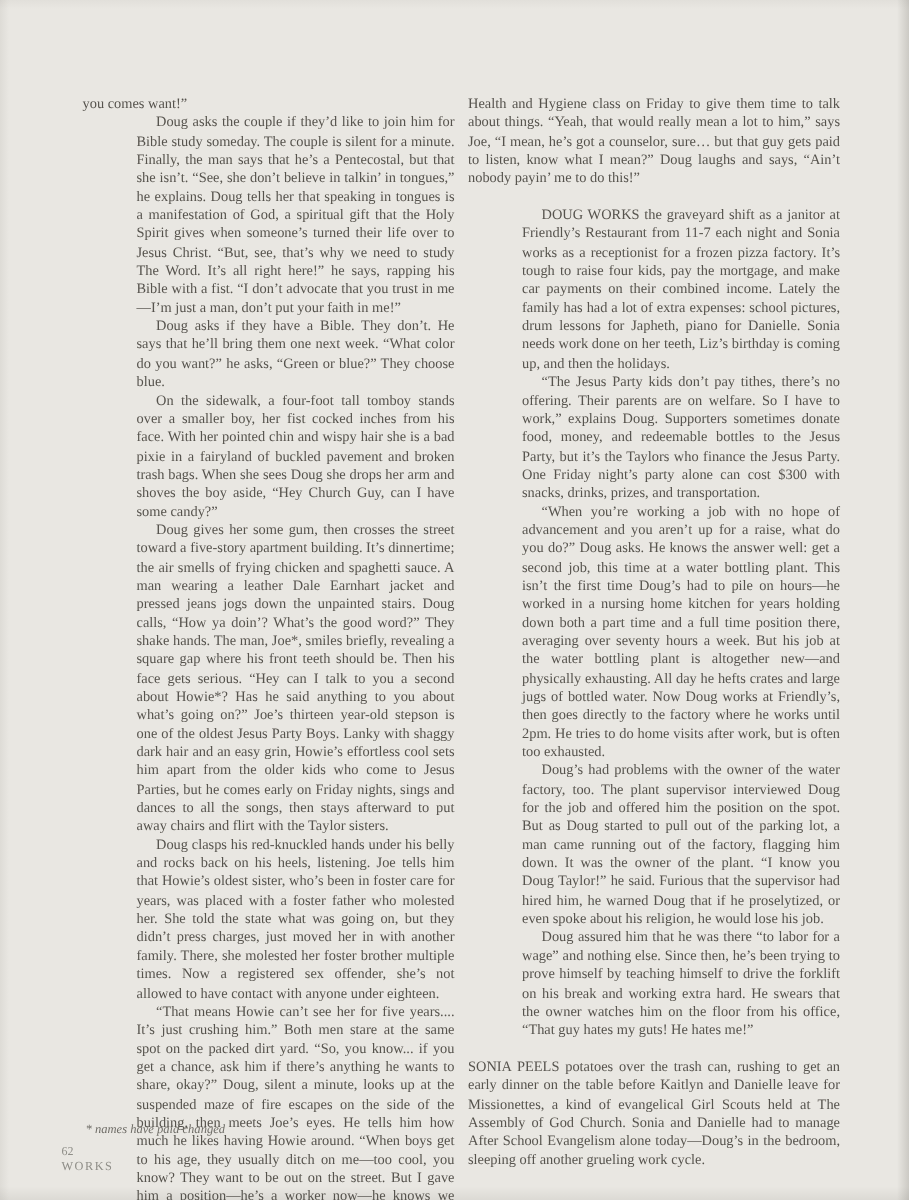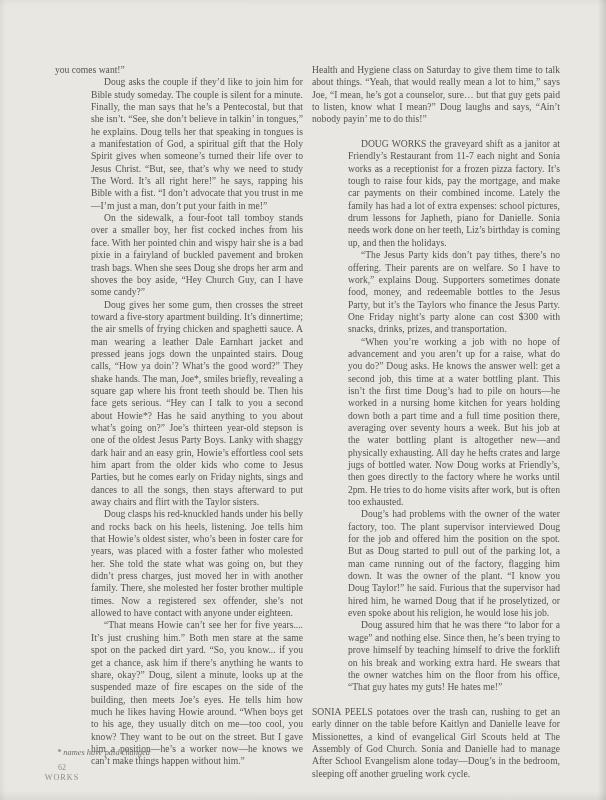--- a/index.html
+++ b/index.html
@@ -58,21 +58,20 @@
     top: 748px;
     font-size: 8.4px;
     font-style: italic;
     color: #6f6d67;
   }
   .footer {
     position: absolute;
     left: 41px;
     top: 763px;
     width: 42px;
-    text-align: center;
     color: #8f8e88;
     line-height: 10px;
   }
   .footer .page-number {
     font-size: 8px;
   }
   .footer .book-title {
     font-size: 8.2px;
     letter-spacing: 1px;
   }
@@ -80,28 +79,29 @@
 </head>
 <body>
 
 <div class="page">
 
   <div class="columns">
 
     <div class="column">
       <p class="para">you comes want!”</p>
       <p class="para indent">Doug asks the couple if they’d like to join him for Bible study someday. The couple is silent for a minute. Finally, the man says that he’s a Pentecostal, but that she isn’t. “See, she don’t believe in talkin’ in tongues,” he explains. Doug tells her that speaking in tongues is a manifestation of God, a spiritual gift that the Holy Spirit gives when someone’s turned their life over to Jesus Christ. “But, see, that’s why we need to study The Word. It’s all right here!” he says, rapping his Bible with a fist. “I don’t advocate that you trust in me—I’m just a man, don’t put your faith in me!”</p>
+      <p class="para indent">Doug asks if they have a Bible. They don’t. He says that he’ll bring them one next week. “What color do you want?” he asks, “Green or blue?” They choose blue.</p>
       <p class="para indent">On the sidewalk, a four-foot tall tomboy stands over a smaller boy, her fist cocked inches from his face. With her pointed chin and wispy hair she is a bad pixie in a fairyland of buckled pavement and broken trash bags. When she sees Doug she drops her arm and shoves the boy aside, “Hey Church Guy, can I have some candy?”</p>
       <p class="para indent">Doug gives her some gum, then crosses the street toward a five-story apartment building. It’s dinnertime; the air smells of frying chicken and spaghetti sauce. A man wearing a leather Dale Earnhart jacket and pressed jeans jogs down the unpainted stairs. Doug calls, “How ya doin’? What’s the good word?” They shake hands. The man, Joe*, smiles briefly, revealing a square gap where his front teeth should be. Then his face gets serious. “Hey can I talk to you a second about Howie*? Has he said anything to you about what’s going on?” Joe’s thirteen year-old stepson is one of the oldest Jesus Party Boys. Lanky with shaggy dark hair and an easy grin, Howie’s effortless cool sets him apart from the older kids who come to Jesus Parties, but he comes early on Friday nights, sings and dances to all the songs, then stays afterward to put away chairs and flirt with the Taylor sisters.</p>
       <p class="para indent">Doug clasps his red-knuckled hands under his belly and rocks back on his heels, listening. Joe tells him that Howie’s oldest sister, who’s been in foster care for years, was placed with a foster father who molested her. She told the state what was going on, but they didn’t press charges, just moved her in with another family. There, she molested her foster brother multiple times. Now a registered sex offender, she’s not allowed to have contact with anyone under eighteen.</p>
       <p class="para indent">“That means Howie can’t see her for five years.... It’s just crushing him.” Both men stare at the same spot on the packed dirt yard. “So, you know... if you get a chance, ask him if there’s anything he wants to share, okay?” Doug, silent a minute, looks up at the suspended maze of fire escapes on the side of the building, then meets Joe’s eyes. He tells him how much he likes having Howie around. “When boys get to his age, they usually ditch on me—too cool, you know? They want to be out on the street. But I gave him a position—he’s a worker now—he knows we can’t make things happen without him.”</p>
     </div>
 
     <div class="column">
-      <p class="para">Health and Hygiene class on Saturday to give them time to talk about things. “Yeah, that would really mean a lot to him,” says Joe, “I mean, he’s got a counselor, sure… but that guy gets paid to listen, know what I mean?” Doug laughs and says, “Ain’t nobody payin’ me to do this!”</p>
+      <p class="para">Health and Hygiene class on Friday to give them time to talk about things. “Yeah, that would really mean a lot to him,” says Joe, “I mean, he’s got a counselor, sure… but that guy gets paid to listen, know what I mean?” Doug laughs and says, “Ain’t nobody payin’ me to do this!”</p>
       <p class="para indent section-gap">DOUG WORKS the graveyard shift as a janitor at Friendly’s Restaurant from 11-7 each night and Sonia works as a receptionist for a frozen pizza factory. It’s tough to raise four kids, pay the mortgage, and make car payments on their combined income. Lately the family has had a lot of extra expenses: school pictures, drum lessons for Japheth, piano for Danielle. Sonia needs work done on her teeth, Liz’s birthday is coming up, and then the holidays.</p>
       <p class="para indent">“The Jesus Party kids don’t pay tithes, there’s no offering. Their parents are on welfare. So I have to work,” explains Doug. Supporters sometimes donate food, money, and redeemable bottles to the Jesus Party, but it’s the Taylors who finance the Jesus Party. One Friday night’s party alone can cost $300 with snacks, drinks, prizes, and transportation.</p>
       <p class="para indent">“When you’re working a job with no hope of advancement and you aren’t up for a raise, what do you do?” Doug asks. He knows the answer well: get a second job, this time at a water bottling plant. This isn’t the first time Doug’s had to pile on hours—he worked in a nursing home kitchen for years holding down both a part time and a full time position there, averaging over seventy hours a week. But his job at the water bottling plant is altogether new—and physically exhausting. All day he hefts crates and large jugs of bottled water. Now Doug works at Friendly’s, then goes directly to the factory where he works until 2pm. He tries to do home visits after work, but is often too exhausted.</p>
       <p class="para indent">Doug’s had problems with the owner of the water factory, too. The plant supervisor interviewed Doug for the job and offered him the position on the spot. But as Doug started to pull out of the parking lot, a man came running out of the factory, flagging him down. It was the owner of the plant. “I know you Doug Taylor!” he said. Furious that the supervisor had hired him, he warned Doug that if he proselytized, or even spoke about his religion, he would lose his job.</p>
       <p class="para indent">Doug assured him that he was there “to labor for a wage” and nothing else. Since then, he’s been trying to prove himself by teaching himself to drive the forklift on his break and working extra hard. He swears that the owner watches him on the floor from his office, “That guy hates my guts! He hates me!”</p>
       <p class="para section-gap">SONIA PEELS potatoes over the trash can, rushing to get an early dinner on the table before Kaitlyn and Danielle leave for Missionettes, a kind of evangelical Girl Scouts held at The Assembly of God Church. Sonia and Danielle had to manage After School Evangelism alone today—Doug’s in the bedroom, sleeping off another grueling work cycle.</p>
     </div>
 
   </div>
 

